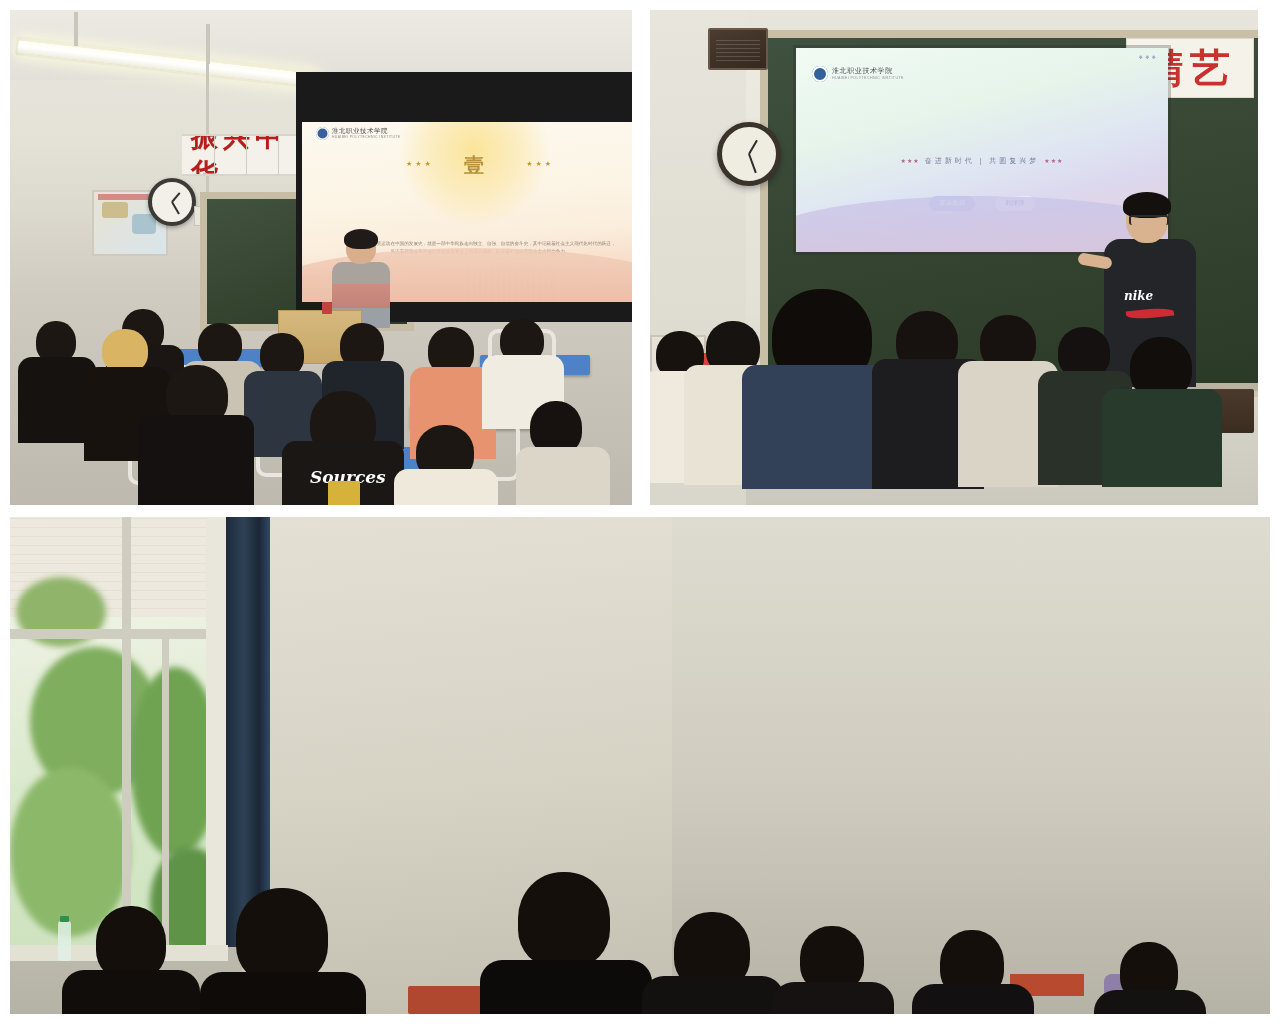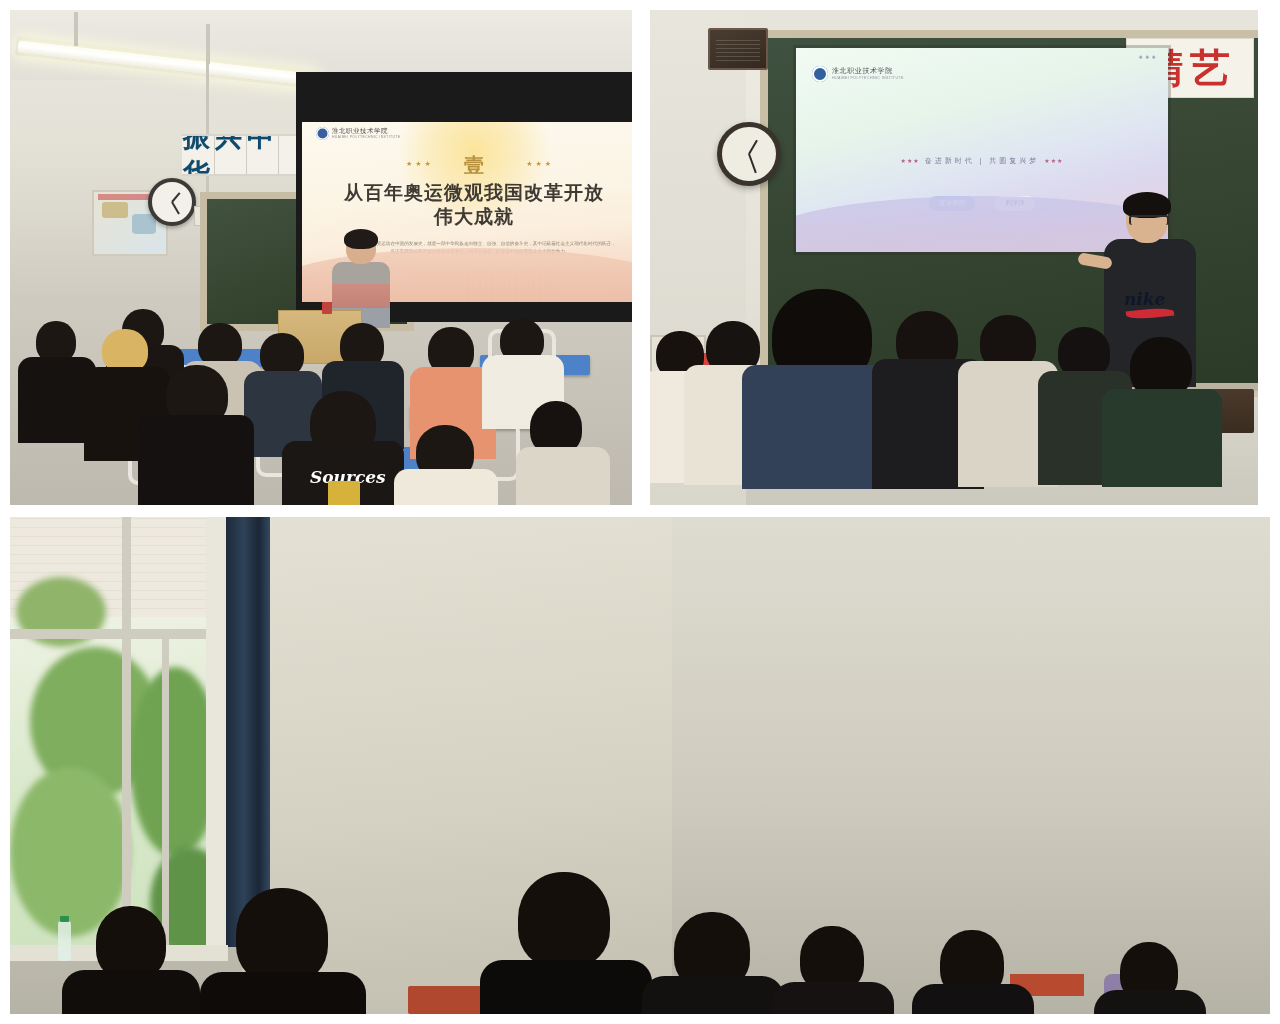--- a/index.html
+++ b/index.html
@@ -26,22 +26,22 @@
     background:linear-gradient(180deg,#dedbc9,#cfccb9);transform:rotate(6.5deg);
     transform-origin:left center;border-radius:3px;opacity:.85;}
   .p1-rod{position:absolute;background:#c9c6bb;}
   .p1-rod.a{left:64px;top:2px;width:4px;height:34px;}
   .p1-rod.b{left:196px;top:14px;width:4px;height:40px;}
   .p1-rod.c{left:196px;top:54px;width:3px;height:150px;}
 
   .p1-banner{position:absolute;left:172px;top:124px;width:128px;height:38px;
     background:#f3f1ea;border-top:2px solid #d8d5cc;border-bottom:2px solid #d8d5cc;
     display:flex;align-items:center;justify-content:flex-start;overflow:hidden;}
-  .p1-banner span{font-family:"DejaVu Sans",sans-serif;font-weight:bold;color:#0c4a6e;
-    font-size:27px;letter-spacing:5px;padding-left:1px;
+  .p1-banner span{font-family:"DejaVu Sans",sans-serif;font-weight:bold;color:#b91c1c;
+    font-size:27px;letter-spacing:5px;padding-left:9px;
     text-shadow:0 0 1px rgba(0,0,0,.25);}
   .p1-banner i{position:absolute;top:0;bottom:0;width:1px;background:#cfccc3;}
 
   .p1-map{position:absolute;left:82px;top:180px;width:72px;height:62px;
     background:linear-gradient(135deg,#e7e3d4,#d9e5ea);border:2px solid #cfcabb;}
   .p1-map b{position:absolute;left:8px;top:10px;width:26px;height:16px;background:#cdbc8c;border-radius:3px;display:block;}
   .p1-map i{position:absolute;left:38px;top:22px;width:24px;height:20px;background:#a9c4ce;border-radius:4px;display:block;}
   .p1-map u{position:absolute;left:4px;top:2px;right:4px;height:6px;background:#c8413f;opacity:.55;display:block;}
 
   .p1-clock{position:absolute;left:138px;top:168px;width:40px;height:40px;border-radius:50%;
@@ -142,21 +142,21 @@
     transform-origin:bottom center;transform:translate(-50%,-100%) rotate(30deg);}
   .p2-clock::after{content:"";position:absolute;left:50%;top:50%;width:2px;height:20px;background:#2c2c2c;
     transform-origin:bottom center;transform:translate(-50%,-100%) rotate(160deg);}
   .p2-teacher{position:absolute;right:62px;bottom:118px;width:92px;height:190px;}
   .p2-teacher .head{position:absolute;left:22px;top:0;width:42px;height:46px;border-radius:46%;background:#d9b290;}
   .p2-teacher .hair{position:absolute;left:19px;top:-5px;width:48px;height:26px;border-radius:50% 50% 35% 35%;background:#14100d;}
   .p2-teacher .glasses{position:absolute;left:25px;top:18px;width:36px;height:8px;
     border-top:2px solid #2b2b2b;border-left:2px solid #2b2b2b;border-right:2px solid #2b2b2b;border-radius:3px;}
   .p2-teacher .body{position:absolute;left:0;top:42px;width:92px;height:148px;border-radius:16px 16px 0 0;background:#232529;}
   .p2-teacher .nike{position:absolute;left:20px;top:92px;font-family:"DejaVu Serif",serif;font-style:italic;
-    font-weight:bold;font-size:17px;color:#0f172a;}
+    font-weight:bold;font-size:12px;color:#ffffff;}
   .p2-teacher .swoosh{position:absolute;left:22px;top:112px;width:48px;height:9px;background:#cf2b36;
     border-radius:0 60% 0 60%;transform:rotate(-6deg);}
   .p2-teacher .arm{position:absolute;left:-26px;top:58px;width:34px;height:12px;background:#d9b290;border-radius:6px;transform:rotate(10deg);}
   .p2-podium{position:absolute;right:4px;bottom:72px;width:164px;height:44px;
     background:linear-gradient(180deg,#4b3a2c,#3a2c20);border-radius:2px;}
   .p2-vent{position:absolute;left:0;bottom:108px;width:52px;height:58px;background:#e6e2d7;border:2px solid #cbc5b6;}
   .p2-vent i{position:absolute;left:8px;top:10px;right:8px;bottom:10px;display:block;
     background:repeating-linear-gradient(0deg,#8e8778 0 2px,transparent 2px 7px);transform:skewY(-12deg);}
   .p2-redposter{position:absolute;left:48px;bottom:96px;width:34px;height:56px;background:#d4443a;}
   .p2-redposter span{position:absolute;left:9px;top:4px;font-size:9px;color:#fff;
@@ -227,24 +227,20 @@
       <div class="p1-logo">
         <div class="mark"></div>
         <div class="txt">
           <div class="cn">淮北职业技术学院</div>
           <div class="en">HUAIBEI POLYTECHNIC INSTITUTE</div>
         </div>
       </div>
       <div class="p1-stars l">★★★</div>
       <div class="p1-num">壹</div>
       <div class="p1-stars r">★★★</div>
-      <div class="p1-title">
-        <div>从百年奥运微观我国改革开放</div>
-        <div>伟大成就</div>
-      </div>
       <div class="p1-sub">一部现代奥林匹克运动在中国的发展史，就是一部中华民族走向独立、自强、自信的奋斗史，其中记载着社会主义现代化时代的跃迁，见证着我国改革开放以来在体育事业上的伟大成就，彰显着中国体育整体实力和竞争力。</div>
       <div class="p1-bars"></div>
       <div class="p1-wave2"></div>
       <div class="p1-wave"></div>
     </div>
 
     <div class="p1-presenter">
       <div class="body"></div>
         <div class="head"></div>
         <div class="hair"></div>

